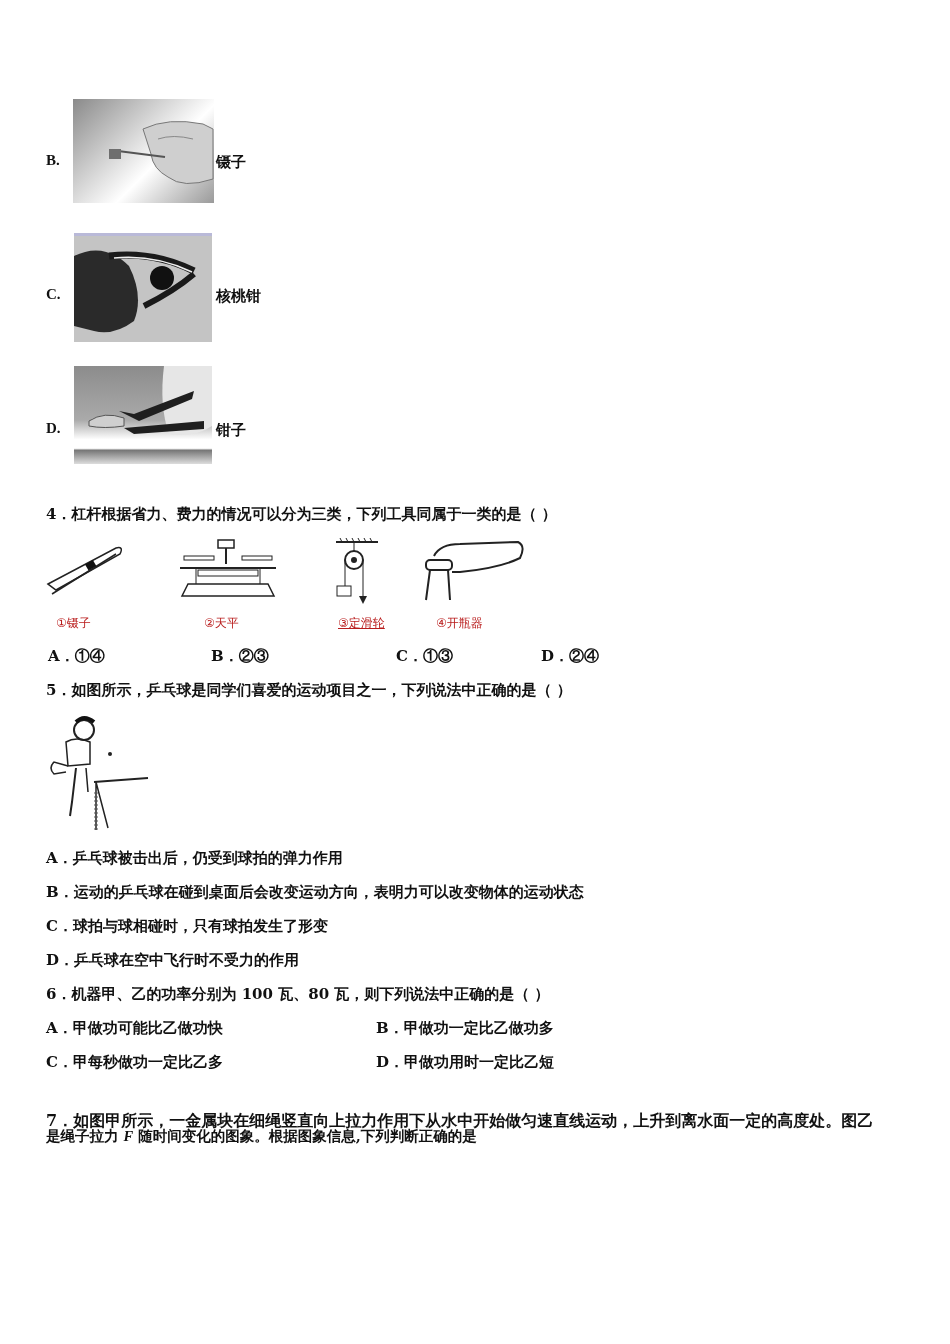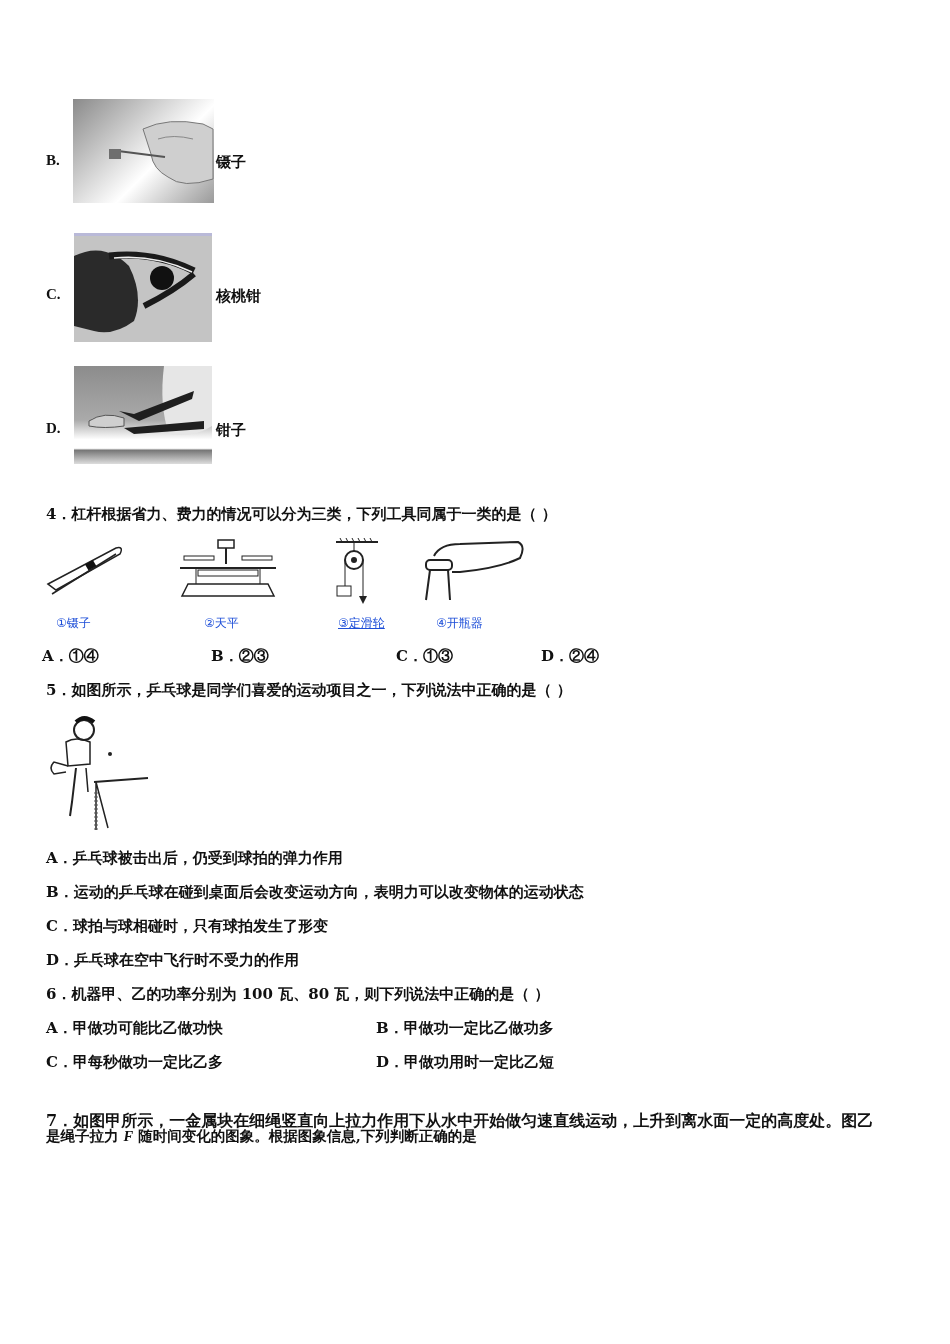--- a/index.html
+++ b/index.html
@@ -2,21 +2,21 @@
 <html><head>
 <meta charset="utf-8">
 <style>
   html, body { margin:0; padding:0; background:#ffffff; }
   body { width:950px; height:1344px; position:relative; overflow:hidden;
          font-family:"DejaVu Serif","Liberation Serif",serif; color:#111; }
   .abs { position:absolute; }
   .txt { font-size:15px; font-weight:bold; white-space:nowrap; line-height:20px; }
   .lbl { font-family:"Liberation Serif","DejaVu Serif",serif; font-weight:bold; font-size:15px; }
   .photo { position:absolute; overflow:hidden; }
-  .cap { font-size:12px; color:#1d4ed8; font-family:"DejaVu Sans",sans-serif; white-space:nowrap; }
+  .cap { font-size:12px; color:#b91c1c; font-family:"DejaVu Sans",sans-serif; white-space:nowrap; }
   svg { display:block; }
 </style>
 </head>
 <body>
 
 <div class="abs lbl" style="left:46px;top:152px;">B.</div>
 <div class="photo" style="left:73px;top:99px;width:141px;height:104px;background:linear-gradient(135deg,#8a8a8a 0%,#d8d8d8 40%,#ffffff 60%,#9a9a9a 100%);">
   <svg width="141" height="104" viewBox="0 0 141 104">
     <path d="M70 30 Q95 18 130 25 L140 30 L140 80 Q110 90 95 78 Q80 70 78 55 Z" fill="#cfcfcf" stroke="#777" stroke-width="1"></path>
     <path d="M85 40 Q100 35 120 40" stroke="#888" fill="none"></path>
@@ -92,21 +92,21 @@
 
 <div class="abs" style="left:420px;top:538px;width:106px;height:68px;">
   <svg width="106" height="68" viewBox="0 0 106 68">
     <path d="M14 18 Q20 6 40 6 L98 4 Q106 8 100 20 Q80 30 40 34 L32 34" fill="none" stroke="#222" stroke-width="2"></path>
     <rect x="6" y="22" width="26" height="10" rx="4" fill="none" stroke="#222" stroke-width="2"></rect>
     <path d="M10 32 L6 62 M28 32 L30 62" stroke="#222" stroke-width="2"></path>
   </svg>
 </div>
 <div class="abs cap" style="left:436px;top:615px;">④开瓶器</div>
 
-<div class="abs txt" style="left:42px;top:646px;"><span>A．</span><span>①④</span></div>
+<div class="abs txt" style="left:48px;top:646px;"><span>A．</span><span>①④</span></div>
 <div class="abs txt" style="left:211px;top:646px;"><span>B．</span><span>②③</span></div>
 <div class="abs txt" style="left:396px;top:646px;"><span>C．</span><span>①③</span></div>
 <div class="abs txt" style="left:541px;top:646px;"><span>D．</span><span>②④</span></div>
 
 <div class="abs txt" style="left:46px;top:680px;">5．如图所示，乒乓球是同学们喜爱的运动项目之一，下列说法中正确的是（    ）</div>
 
 <div class="abs" style="left:46px;top:712px;width:106px;height:124px;">
   <svg width="106" height="124" viewBox="0 0 106 124">
     <circle cx="38" cy="18" r="10" fill="none" stroke="#222" stroke-width="2"></circle>
     <path d="M30 10 Q38 2 48 10" stroke="#111" stroke-width="4" fill="none"></path>

